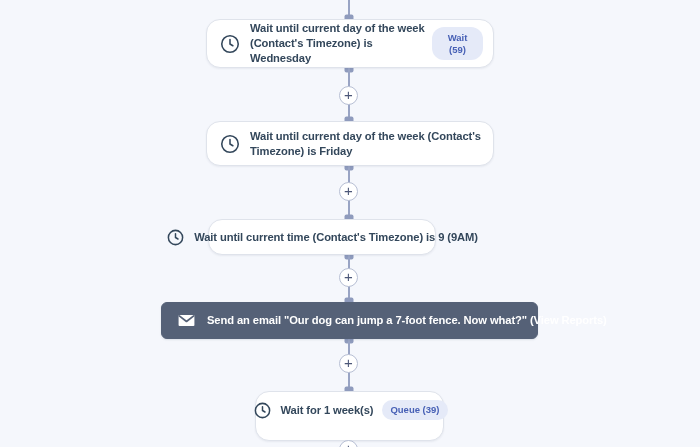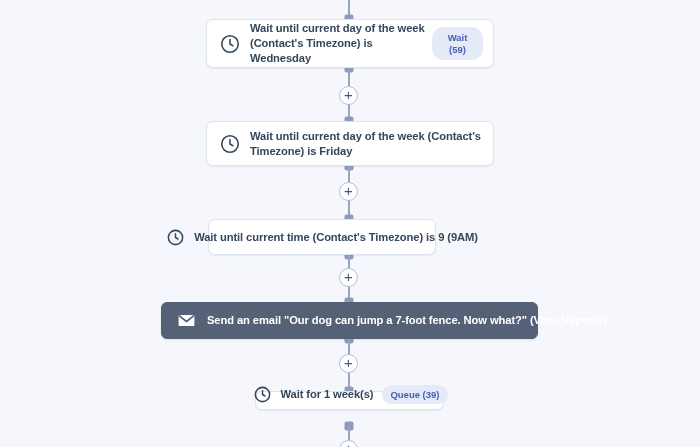--- a/index.html
+++ b/index.html
@@ -65,21 +65,21 @@
     font-weight: 400;
     font-size: 15px;
   }
 
   
   .node {
     position: absolute;
     box-sizing: border-box;
     background: #ffffff;
     border: 1px solid #dfe3eb;
-    border-radius: 7px;
+    border-radius: 14px;
     box-shadow: 0 1px 2px rgba(45,62,80,0.07);
     display: flex;
     align-items: center;
     z-index: 3;
     cursor: pointer;
   }
   .node .node-icon {
     flex: 0 0 auto;
     display: flex;
     align-items: center;
@@ -160,21 +160,21 @@
     margin-left: 11px;
     color: #ffffff;
     font-size: 11.2px;
   }
 
   
   #node-wait-week {
     left: 255px;
     top: 391px;
     width: 189px;
-    height: 19px;
+    height: 50px;
     padding: 0 11px 12px 12px;
     justify-content: center;
   }
   #node-wait-week .node-icon { width: 19px; height: 19px; }
   #node-wait-week .node-label { flex: 0 0 auto; margin-left: 9px; }
   #node-wait-week .badge {
     margin-left: 9px;
     padding: 4px 8px;
     border-radius: 11px;
     font-size: 9.5px;

